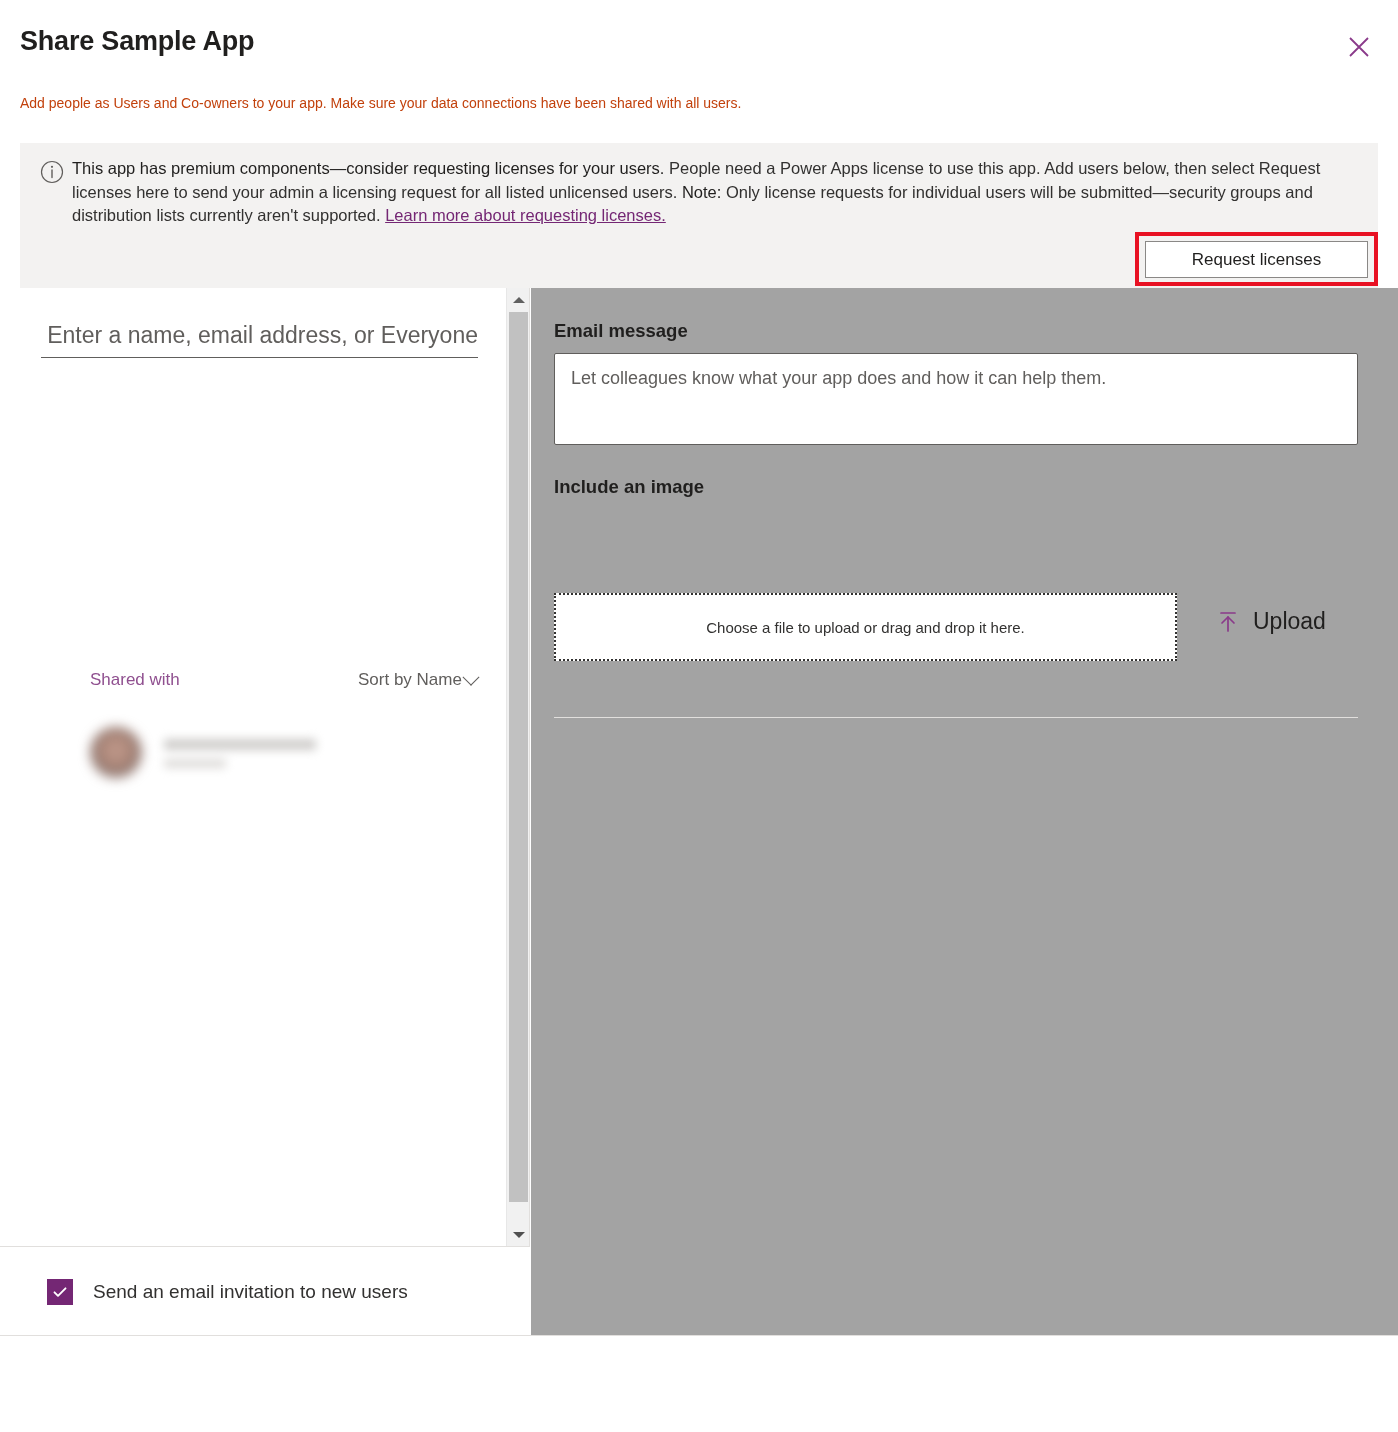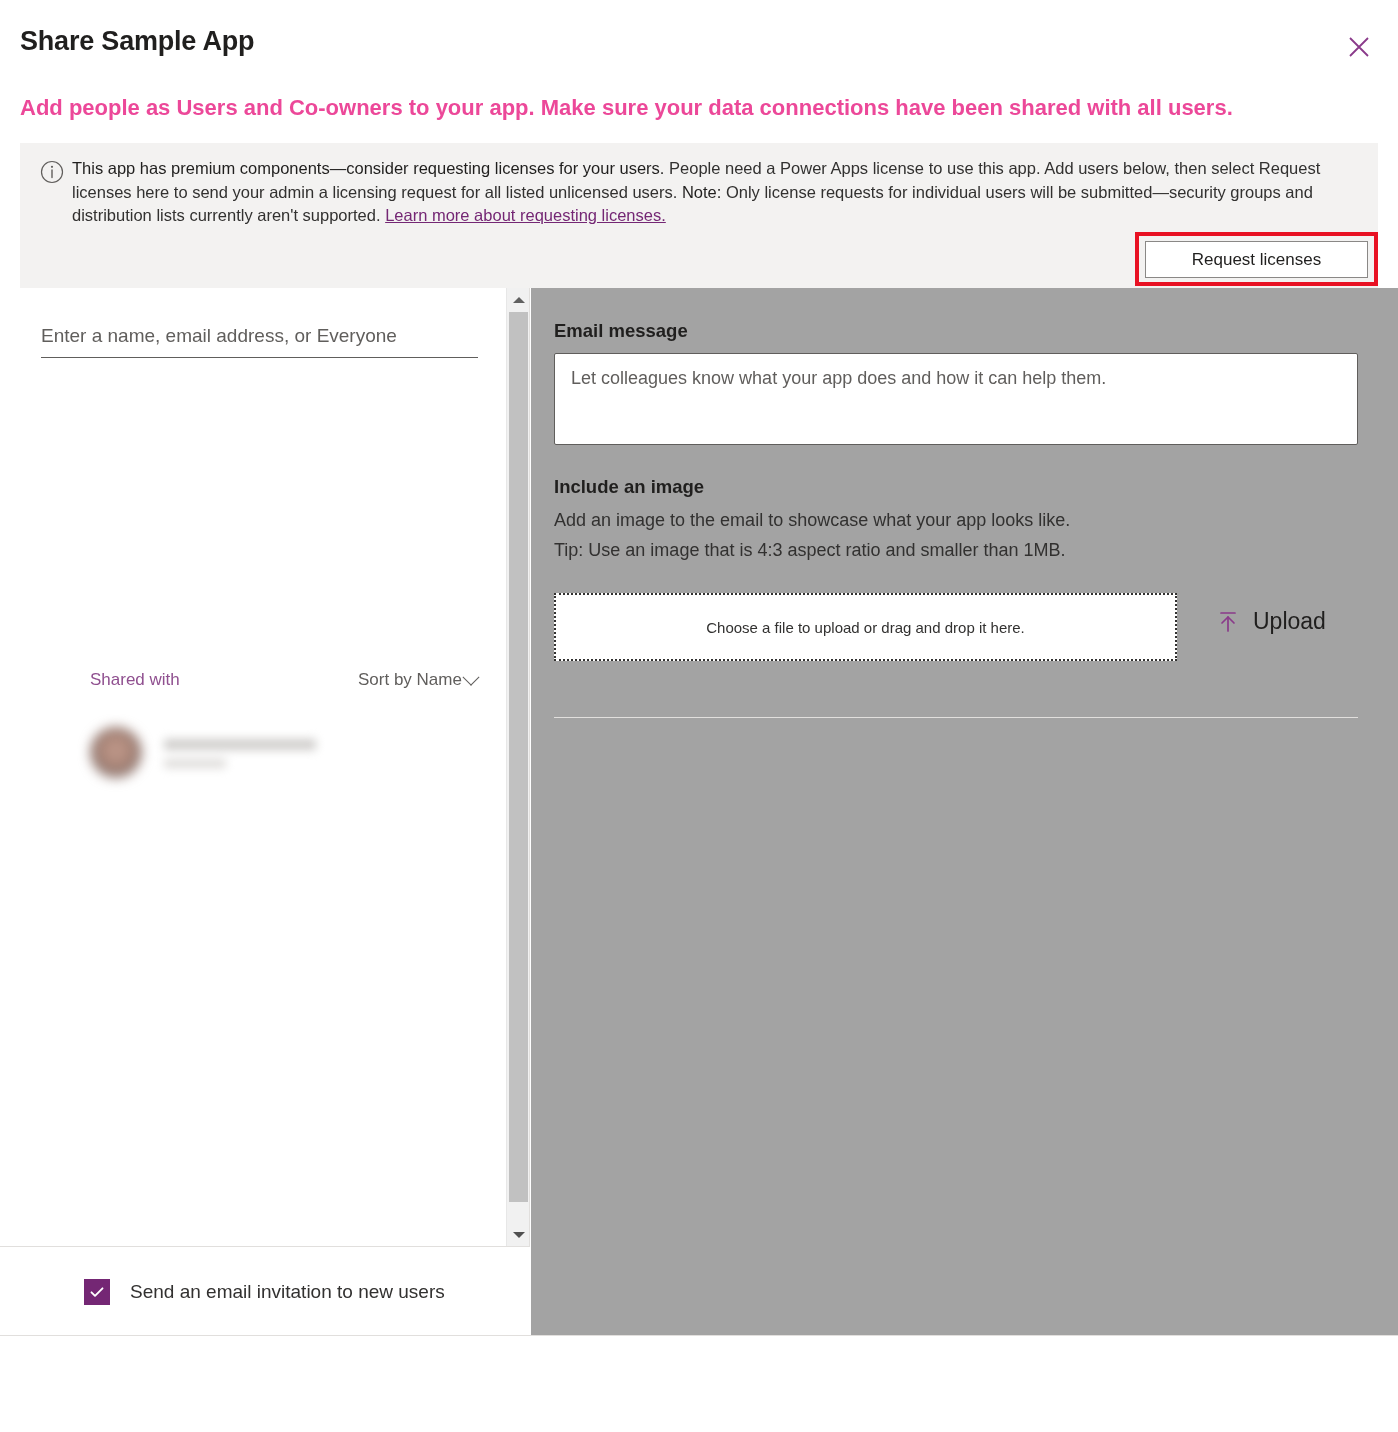--- a/index.html
+++ b/index.html
@@ -41,23 +41,23 @@
     display: flex;
     align-items: center;
     justify-content: center;
   }
   .close-icon svg { display: block; }
 
   .subtitle {
     position: absolute;
     left: 20px;
     top: 95px;
-    font-size: 22px;
-    color: #ec4899;
-    font-weight: 700;
+    font-size: 14px;
+    color: #c2410c;
+    font-weight: 400;
   }
 
   
   .banner {
     position: absolute;
     left: 20px;
     top: 143px;
     width: 1358px;
     height: 145px;
     background: #f3f2f1;
@@ -123,24 +123,25 @@
   .people-input {
     position: absolute;
     left: 41px;
     top: 32px;
     width: 437px;
     height: 38px;
     border: none;
     border-bottom: 1px solid #605e5c;
     background: transparent;
     font-family: "Liberation Sans", sans-serif;
-    font-size: 19px;
+    font-size: 23px;
     color: #323130;
     padding: 0 0 6px 0;
     outline: none;
+    text-align: right;
   }
   .people-input::placeholder { color: #605e5c; opacity: 1; }
 
   .shared-with {
     position: absolute;
     left: 90px;
     top: 382px;
     font-size: 17px;
     color: #8f4f8f;
     cursor: pointer;
@@ -237,21 +238,20 @@
     border-top: 1px solid #e1dfdd;
     background: #ffffff;
   }
   .cb-row {
     position: absolute;
     left: 47px;
     top: 32px;
     display: flex;
     align-items: center;
     cursor: pointer;
-    margin-left: 37px;
   }
   .cb-box {
     width: 26px; height: 26px;
     background: #742774;
     border: 1px solid #742774;
     display: flex; align-items: center; justify-content: center;
     flex: none;
   }
   .cb-box svg { display: block; }
   .cb-label {
@@ -431,24 +431,20 @@
       </span>
       <span class="cb-label">Send an email invitation to new users</span>
     </div>
   </div>
 
   <div class="right-pane">
     <div class="sec-title email-label">Email message</div>
     <textarea class="email-box" placeholder="Let colleagues know what your app does and how it can help them." style=""></textarea>
 
     <div class="sec-title image-label">Include an image</div>
-    <div class="image-desc">
-      <div>Add an image to the email to showcase what your app looks like.</div>
-      <div>Tip: Use an image that is 4:3 aspect ratio and smaller than 1MB.</div>
-    </div>
 
     <div class="dropzone">
       <span>Choose a file to upload or drag and drop it here.</span>
     </div>
 
     <div class="upload-btn">
       <span>
         <svg width="22" height="24" viewBox="0 0 22 24">
           <path d="M4 3 L18 3" stroke="#8a3a8a" stroke-width="1.7" stroke-linecap="round"></path>
           <path d="M11 21 L11 7" stroke="#8a3a8a" stroke-width="1.7" stroke-linecap="round"></path>

